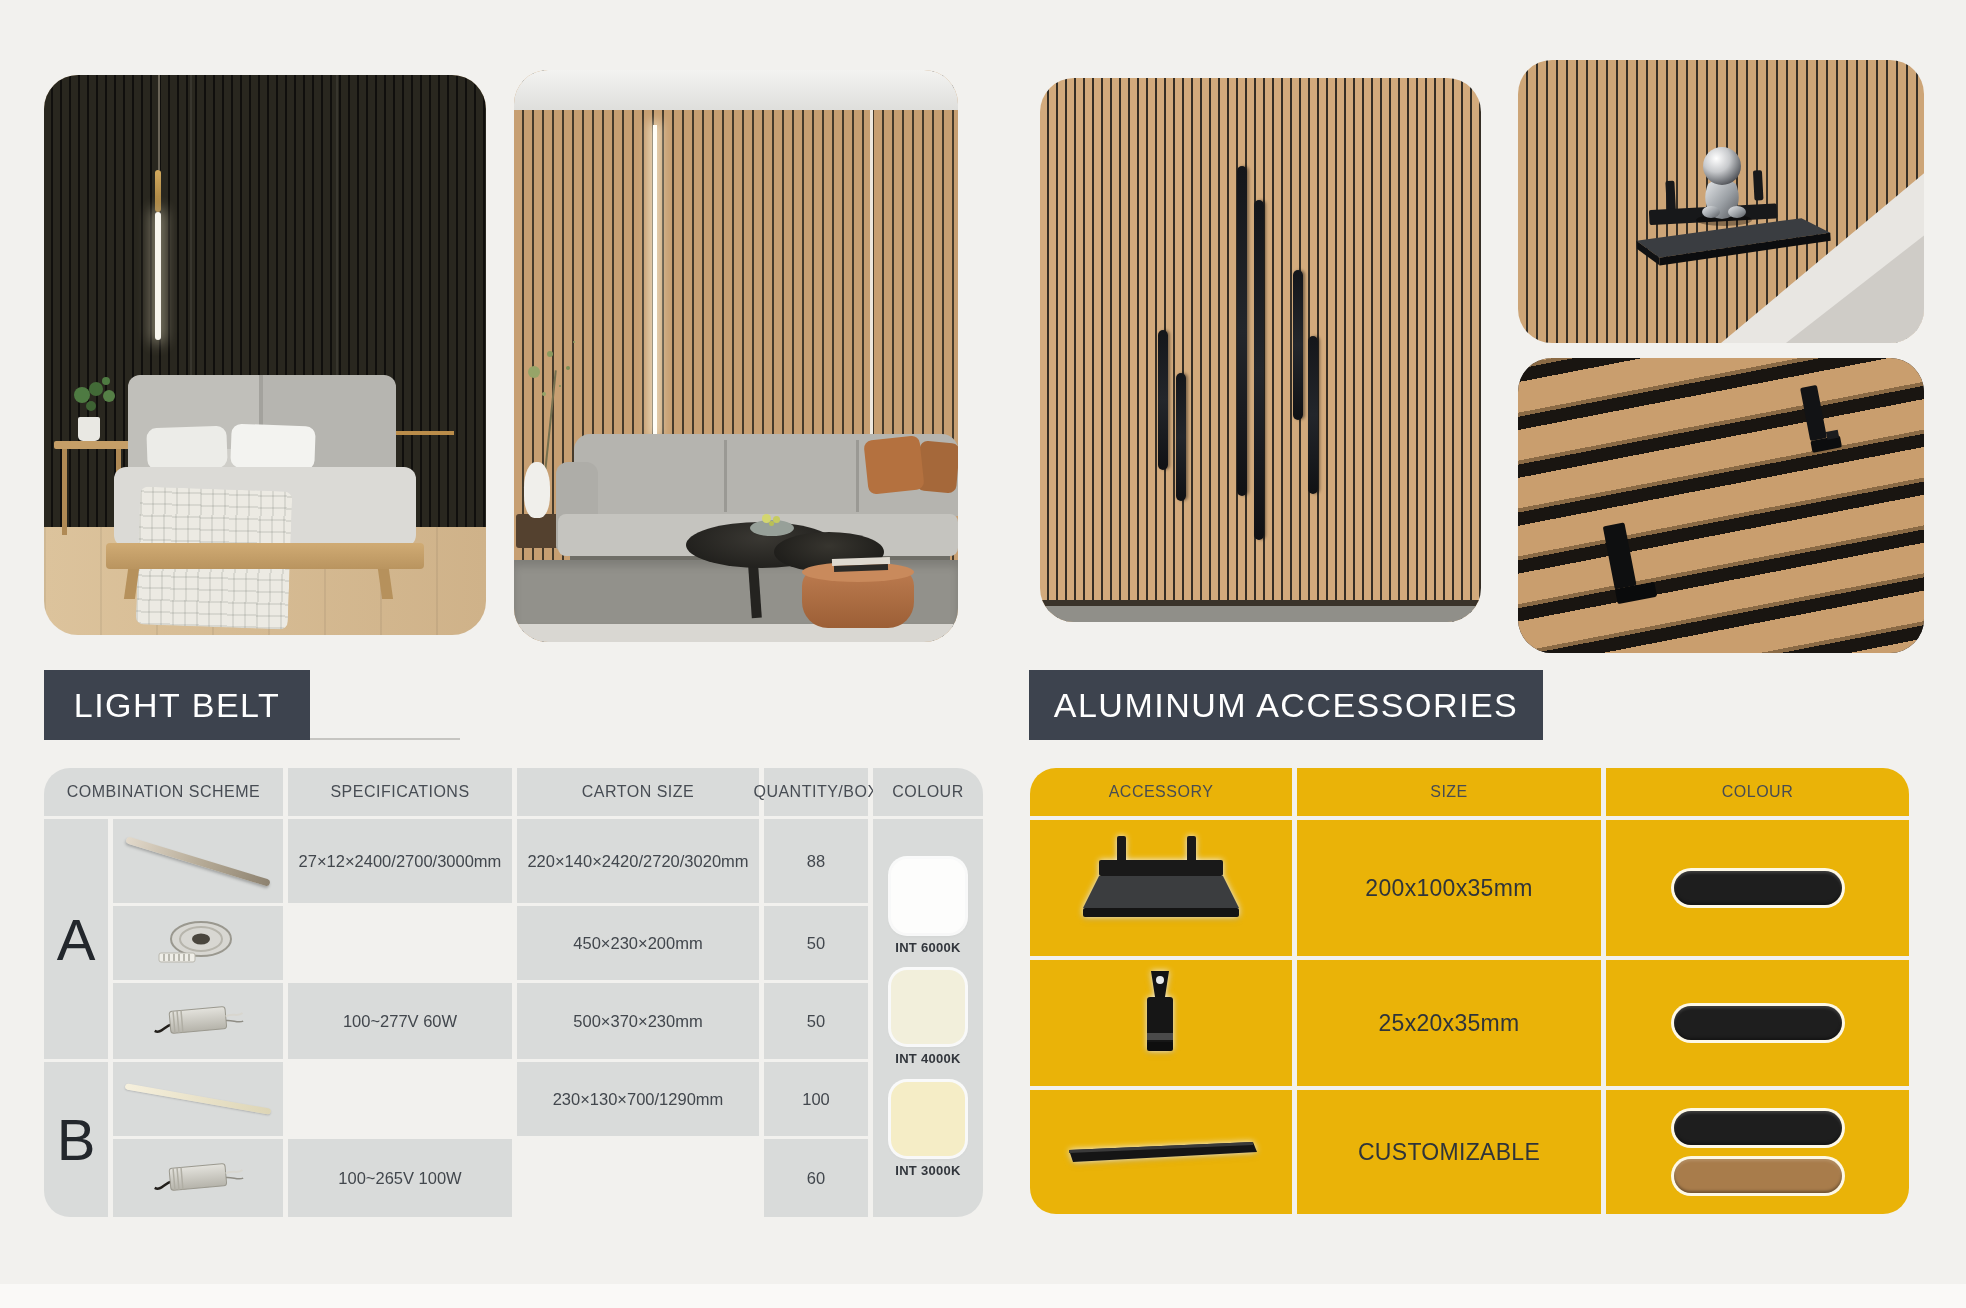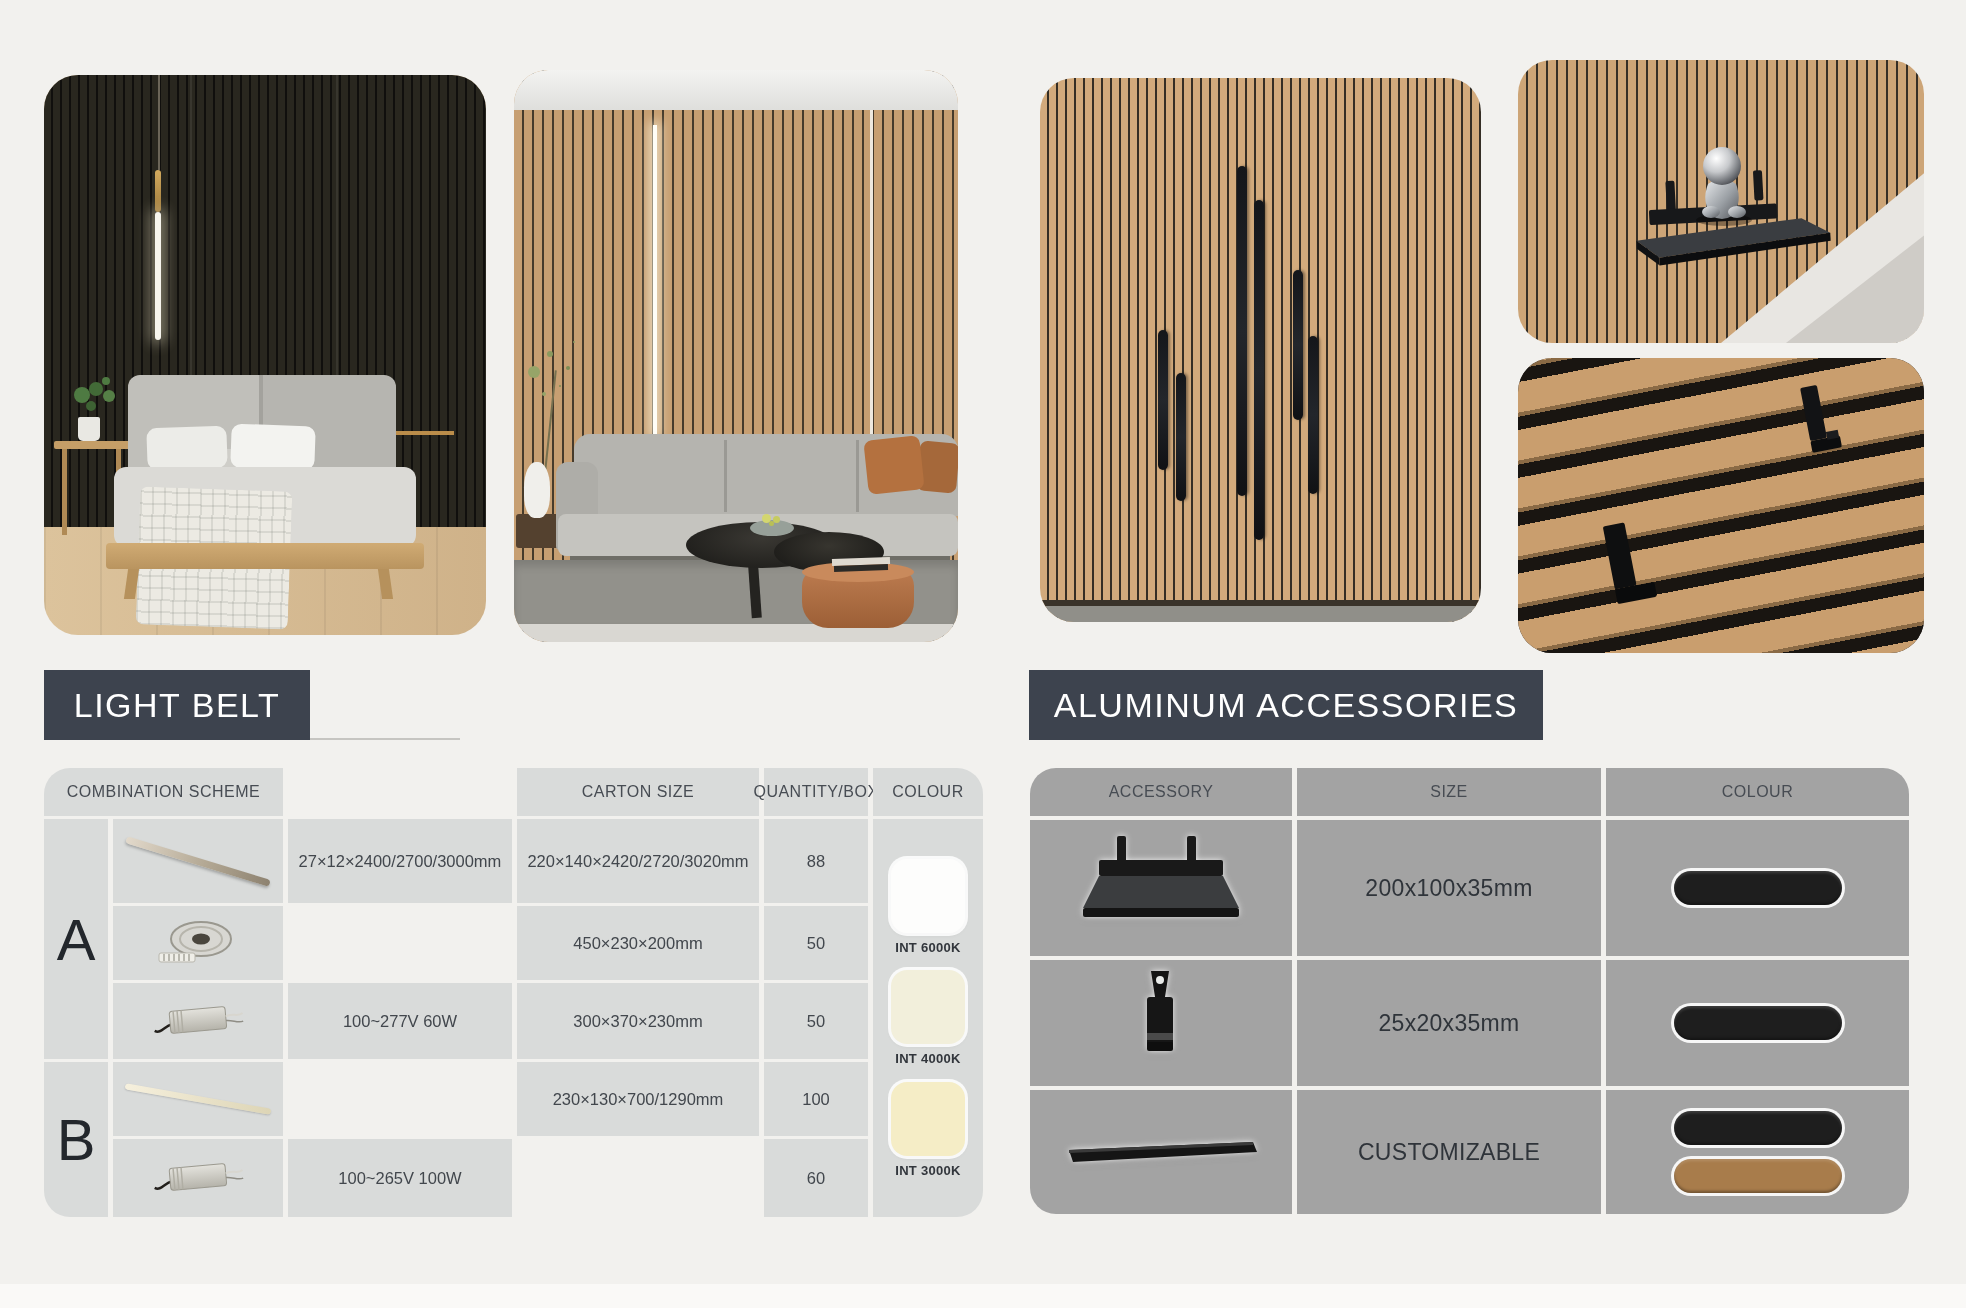--- a/index.html
+++ b/index.html
@@ -98,21 +98,21 @@
   #acc-box{left:1029px;top:670px;width:514px;}
   #lb-underline{position:absolute;left:310px;top:738px;width:150px;height:2px;background:#c6c5c1;}
 
   
   .tbl{position:absolute;display:grid;}
   #lb-table{left:44px;top:768px;grid-template-columns:64px 170px 224px 242px 104px 110px;
      grid-template-rows:48px 84px 74px 76px 74px 78px;column-gap:5px;row-gap:3px;}
   #acc-table{left:1030px;top:768px;grid-template-columns:262px 304px 303px;
      grid-template-rows:48px 136px 126px 124px;column-gap:5px;row-gap:4px;}
   .cell{background:#d9dbda;display:flex;align-items:center;justify-content:center;font-size:16.5px;color:#42474d;text-align:center;}
-  #acc-table .cell{background:#a3a3a3;}
+  #acc-table .cell{background:#eab308;}
   .hd{font-size:16px;letter-spacing:.5px;color:#474c53;}
   .grp{font-size:58px;color:#23272c;}
   .rtl{border-top-left-radius:26px;}  .rtr{border-top-right-radius:26px;text-align:center;}
   .rbl{border-bottom-left-radius:26px;} .rbr{border-bottom-right-radius:26px;}
   .size-txt{font-size:23px;font-weight:500;color:#2f343a;letter-spacing:.3px;}
 
   
   .colour-col{flex-direction:column;justify-content:space-evenly;padding:24px 0;}
   .opt{display:flex;flex-direction:column;align-items:center;gap:7px;}
   .swatch{width:74px;height:74px;border-radius:16px;box-shadow:0 0 0 3px rgba(255,255,255,.85),0 2px 5px rgba(0,0,0,.08);}
@@ -253,20 +253,21 @@
   <div class="section-box" id="lb-box">
     <span>LIGHT BELT</span>
   </div>
   <div id="lb-underline"></div>
   <div class="section-box" id="acc-box">
     <span>ALUMINUM ACCESSORIES</span>
   </div>
 
   <div class="tbl" id="lb-table">
     <div class="cell hd rtl" style="grid-area:1/1/2/3">COMBINATION SCHEME</div>
+    <div class="cell hd" style="grid-area:1/3/2/4">SPECIFICATIONS</div>
     <div class="cell hd" style="grid-area:1/4/2/5">CARTON SIZE</div>
     <div class="cell hd" style="grid-area:1/5/2/6">QUANTITY/BOX</div>
     <div class="cell hd rtr" style="grid-area:1/6/2/7">COLOUR</div>
 
     <div class="cell grp" style="grid-area:2/1/5/2">A</div>
     <div class="cell grp rbl" style="grid-area:5/1/7/2">B</div>
 
     <div class="cell" style="grid-area:2/2/3/3">
       <div class="art-tube"></div>
     </div>
@@ -312,21 +313,21 @@
         <path d="M76 26 C83 26 88 30 93 28" stroke="#8f8d85" stroke-width="1.5" fill="none"></path>
       </svg>
     </div>
 
     <div class="cell" style="grid-area:2/3/3/4">27×12×2400/2700/3000mm</div>
     <div class="cell" style="grid-area:4/3/5/4">100~277V 60W</div>
     <div class="cell" style="grid-area:6/3/7/4">100~265V 100W</div>
 
     <div class="cell" style="grid-area:2/4/3/5">220×140×2420/2720/3020mm</div>
     <div class="cell" style="grid-area:3/4/4/5">450×230×200mm</div>
-    <div class="cell" style="grid-area:4/4/5/5">300×370×230mm</div>
+    <div class="cell" style="grid-area:4/4/5/5">500×370×230mm</div>
     <div class="cell" style="grid-area:5/4/6/5">230×130×700/1290mm</div>
 
     <div class="cell" style="grid-area:2/5/3/6">88</div>
     <div class="cell" style="grid-area:3/5/4/6">50</div>
     <div class="cell" style="grid-area:4/5/5/6">50</div>
     <div class="cell" style="grid-area:5/5/6/6">100</div>
     <div class="cell" style="grid-area:6/5/7/6">60</div>
 
     <div class="cell colour-col rbr" style="grid-area:2/6/7/7">
       <div class="opt">

